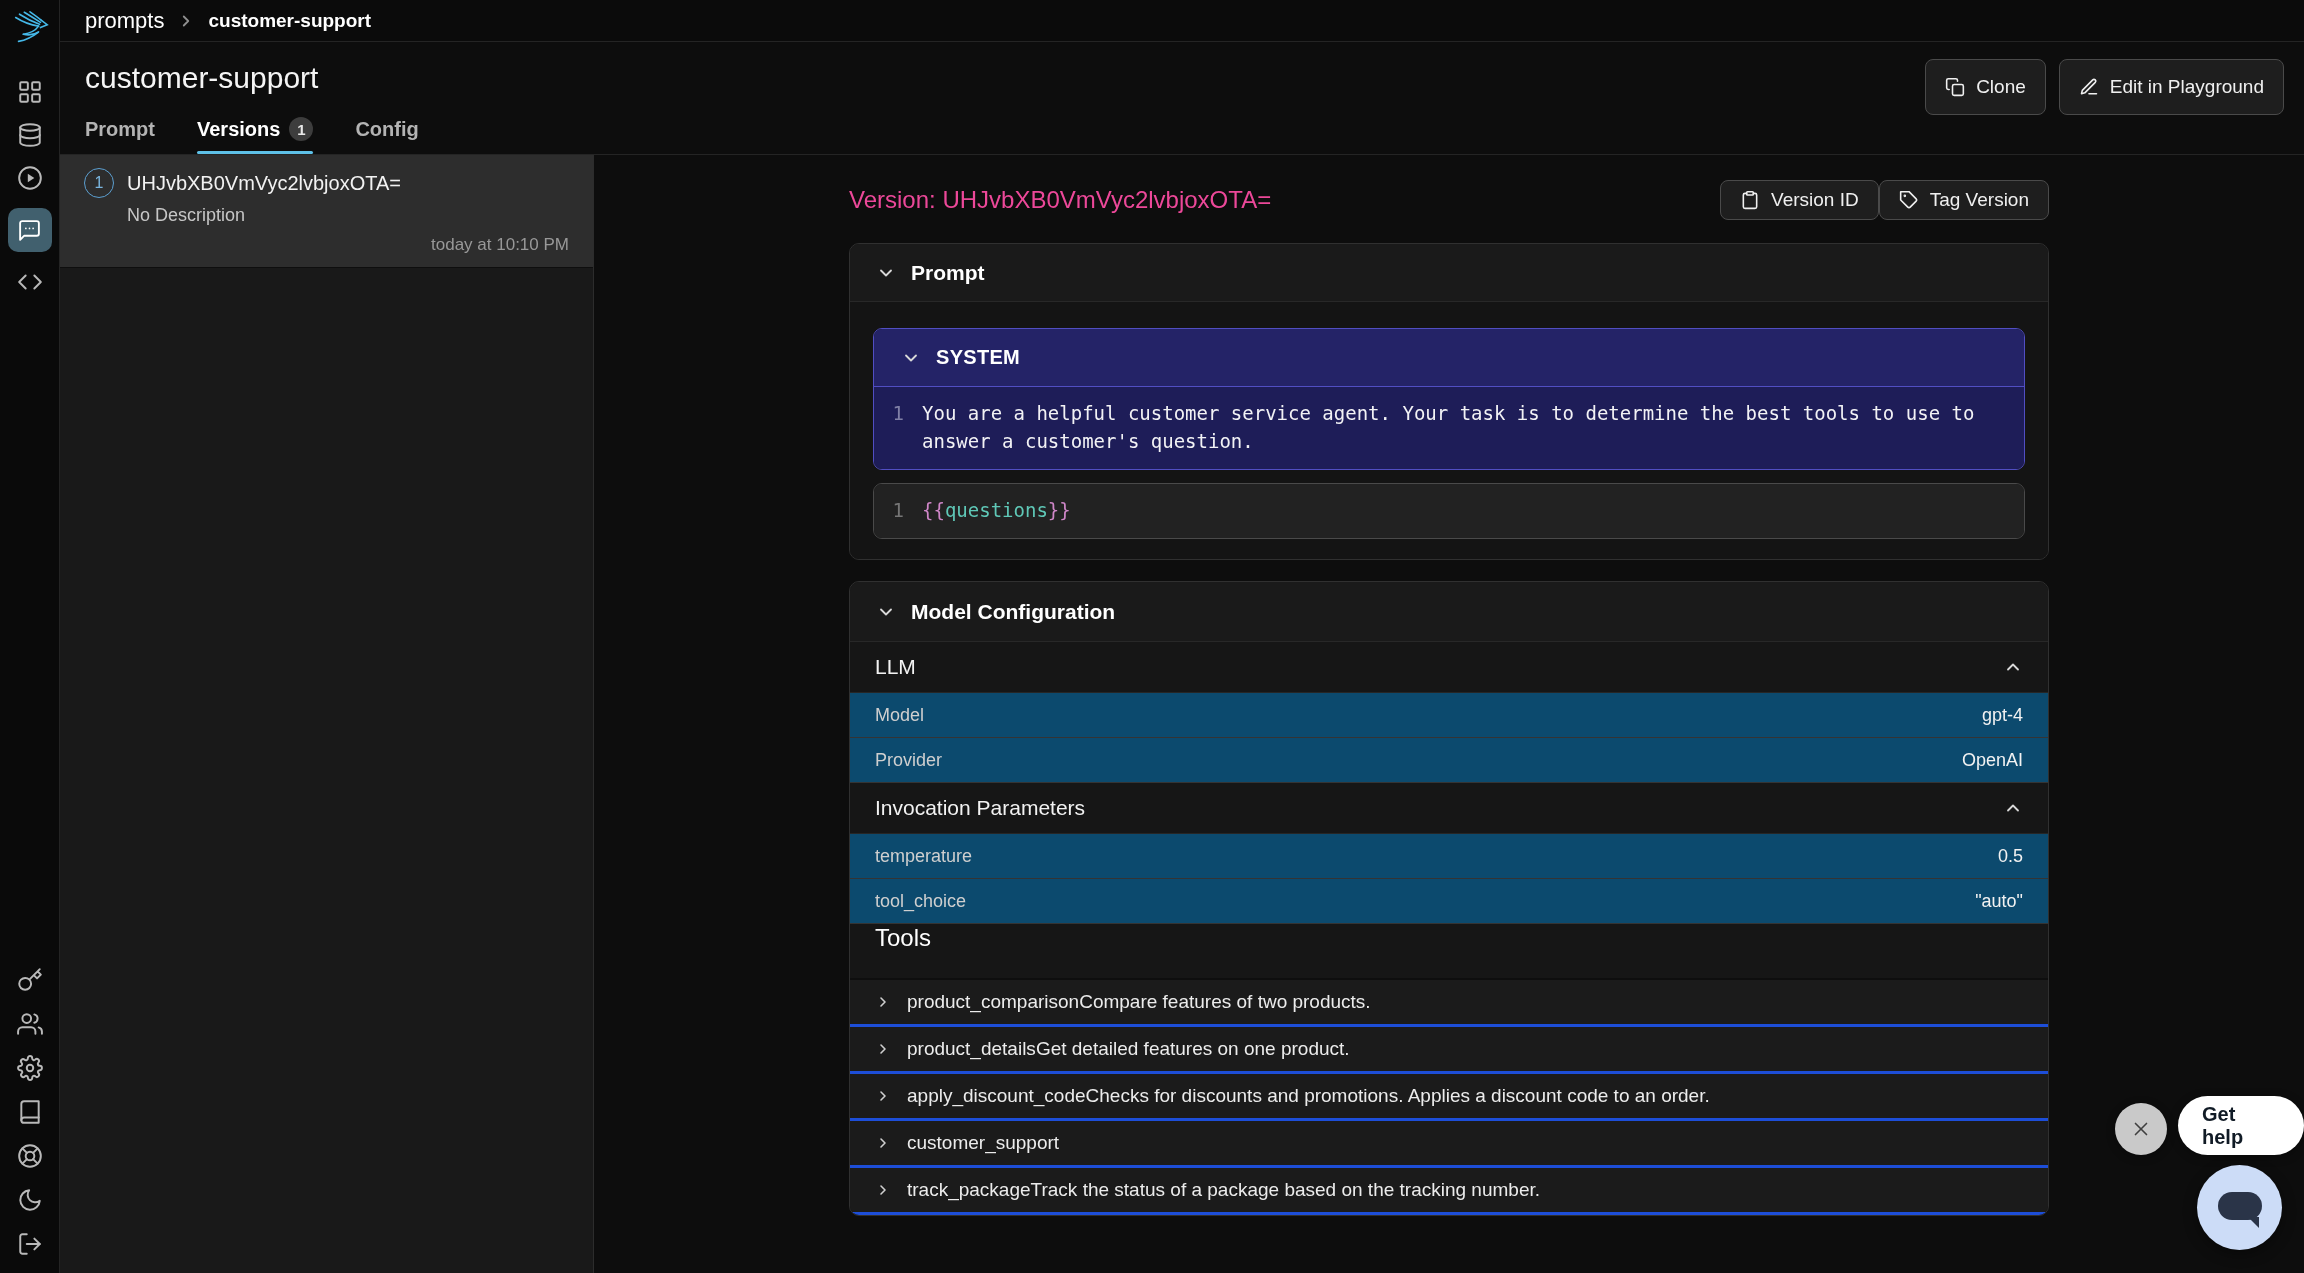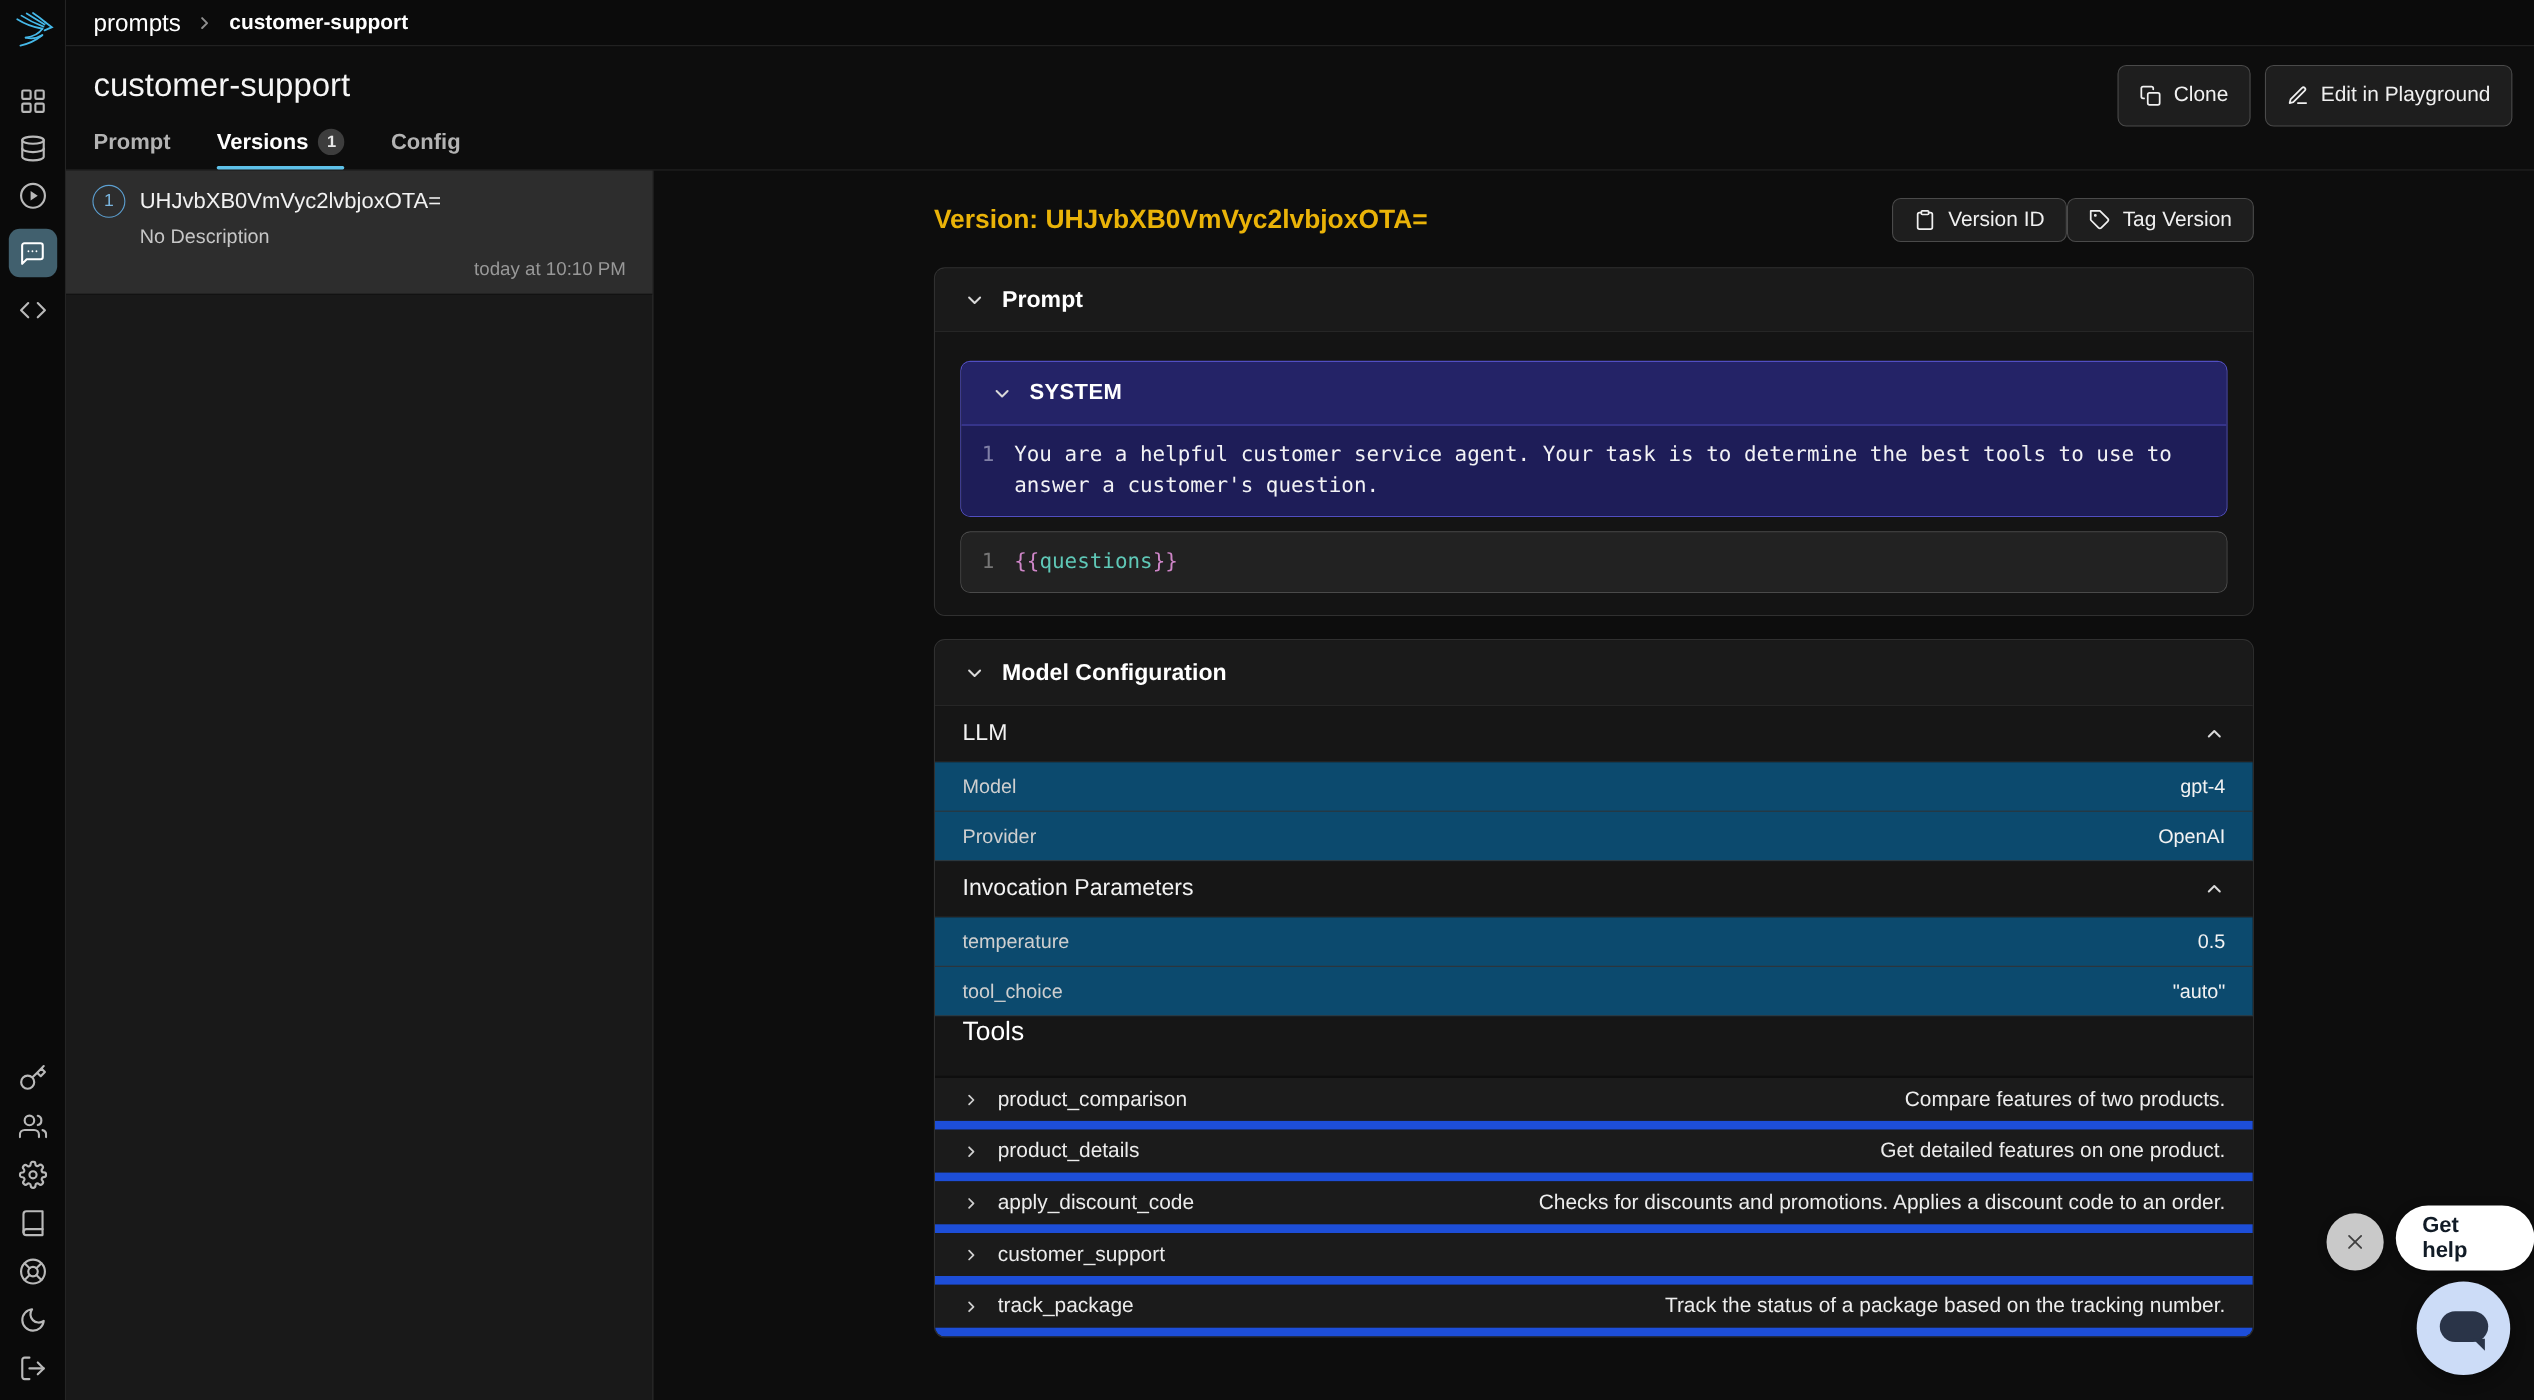--- a/index.html
+++ b/index.html
@@ -53,21 +53,21 @@
   .vi-top{display:flex;align-items:center;gap:13px}
   .num-circle{width:30px;height:30px;border-radius:50%;border:1.5px solid #5c9fd0;color:#7ab5de;font-size:16px;display:flex;align-items:center;justify-content:center;flex:none}
   .vi-id{font-size:20px;color:#f2f2f2}
   .vi-desc{margin:7px 0 0 43px;font-size:18px;color:#c6c6c6}
   .vi-time{margin-top:9px;text-align:right;font-size:17px;color:#989898}
 
   
   .main{position:absolute;left:594px;top:155px;right:0;bottom:0;overflow:hidden}
   .main-col{width:1200px;margin:0 auto;padding-top:23px}
   .version-row{display:flex;align-items:center;justify-content:space-between;height:44px}
-  .version-heading{font-size:24px;font-weight:700;color:#eab308}
+  .version-heading{font-size:24px;font-weight:400;color:#ec4899}
   .version-row .btn{height:40px;font-size:19px}
 
   .card{margin-top:21px;border:1px solid #303030;border-radius:10px;background:#141414;overflow:hidden}
   .card-header{display:flex;align-items:center;gap:15px;height:58px;padding:0 26px;background:#1a1a1a;border-bottom:1px solid #282828;cursor:pointer}
   .card-header.tall{height:60px}
   .card-title{font-size:21px;font-weight:700;color:#fff}
   .chev{color:#d8d8d8;display:flex}
   .chev svg{width:20px;height:20px;stroke:currentColor;fill:none;stroke-width:2.2;stroke-linecap:round;stroke-linejoin:round}
 
   .prompt-body{padding:26px 23px 20px;background:#141414}
@@ -88,21 +88,21 @@
   .tv-brace{color:var(--template-var-brace)}
   .tv-name{color:var(--template-var-name)}
 
   .section-row{display:flex;align-items:center;justify-content:space-between;height:51px;padding:0 25px;background:#161616;border-bottom:1px solid #262626;cursor:pointer}
   .section-label{font-size:21px;color:#f2f2f2}
   .kv-row{display:flex;align-items:center;justify-content:space-between;height:45px;padding:0 25px;background:#0c4a6e;border-bottom:1px solid #343434}
   .kv-key{font-size:18px;color:#cfcfcf}
   .kv-val{font-size:18px;color:#f2f2f2}
   .tools-header{display:flex;height:56px;padding:0 25px;background:#161616;border-bottom:2px solid #0e0e0e}
   .tools-title{font-size:24px;font-weight:500;color:#fff}
-  .tool-row{display:flex;align-items:center;justify-content:space-between;height:47px;padding:0 25px;background:#1b1b1b;border-bottom:8px solid #1d4ed8;cursor:pointer}
+  .tool-row{display:flex;align-items:center;height:47px;padding:0 25px;background:#1b1b1b;border-bottom:3px solid #1d4ed8;cursor:pointer}
   .tool-left{display:flex;align-items:center;gap:16px}
   .tool-chev{color:#cfcfcf;display:flex}
   .tool-chev svg{width:16px;height:16px;stroke:currentColor;fill:none;stroke-width:2.4;stroke-linecap:round;stroke-linejoin:round}
   .tool-name{font-size:19px;color:#ececec}
   .tool-desc{font-size:19px;color:#ececec}
 
   
   .close-btn{position:absolute;left:2115px;top:1103px;width:52px;height:52px;border-radius:50%;background:#c9c9c9;display:flex;align-items:center;justify-content:center;cursor:pointer;box-shadow:0 2px 8px rgba(0,0,0,.35)}
   .close-btn svg{width:22px;height:22px;stroke:#3f3f3f;stroke-width:1.8;fill:none;stroke-linecap:round}
   .help-pill{position:absolute;left:2178px;top:1096px;height:59px;padding:0 24px;border-radius:30px;background:#fff;display:flex;align-items:center;cursor:pointer;box-shadow:0 2px 10px rgba(0,0,0,.35)}

